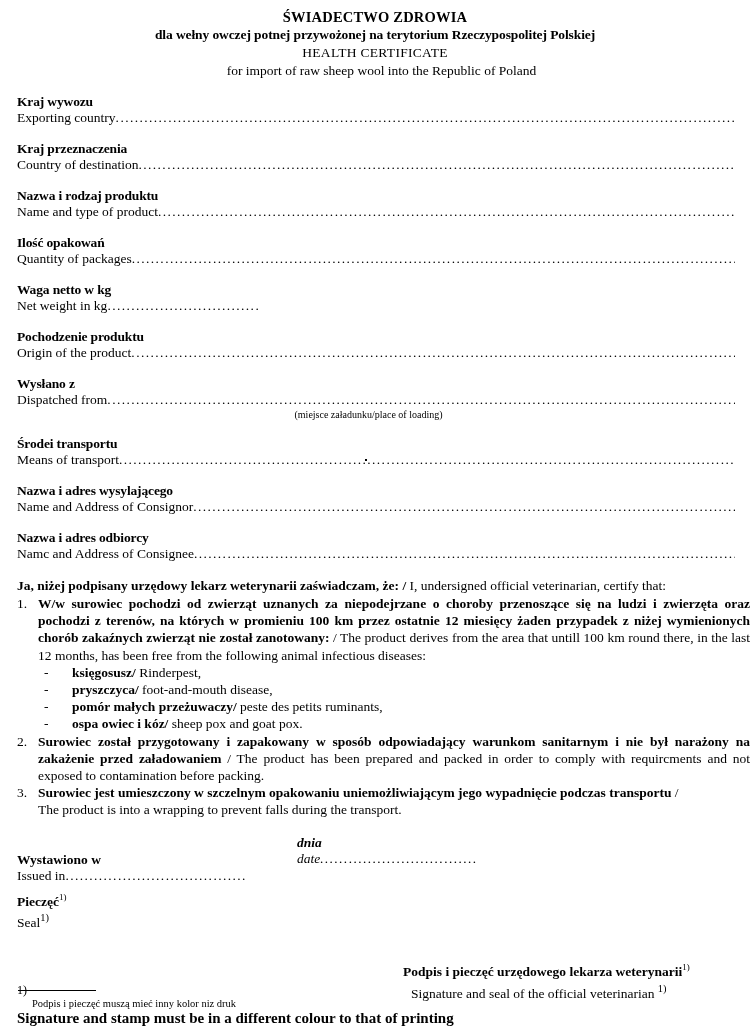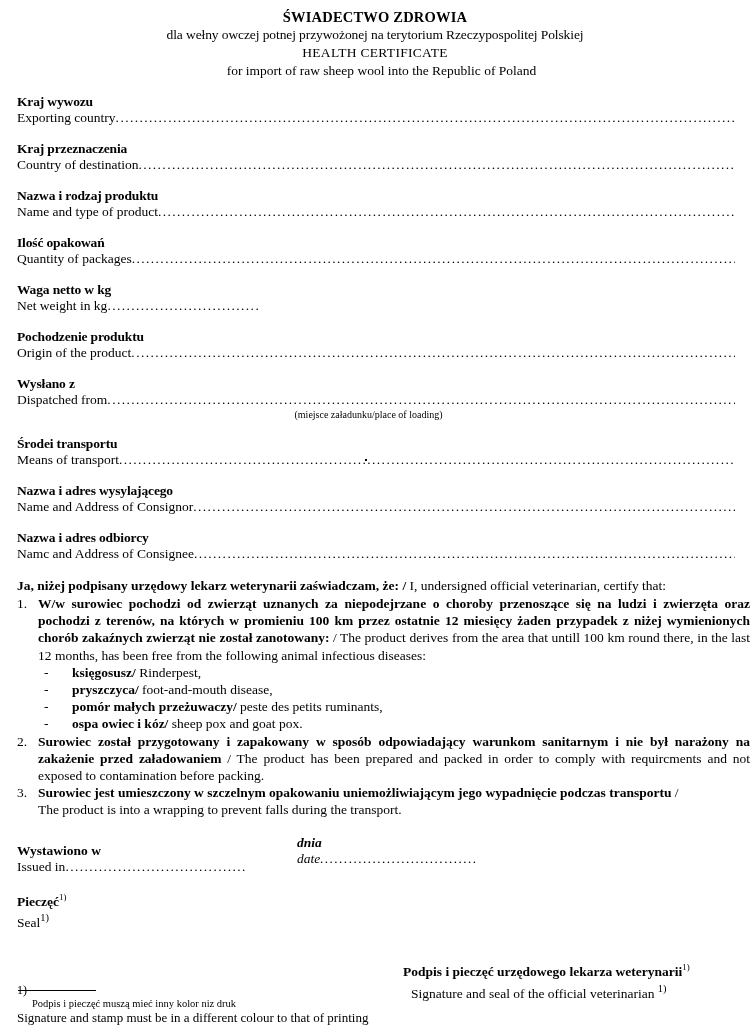--- a/index.html
+++ b/index.html
@@ -27,21 +27,21 @@
     padding-top: 9px;
     text-align: center;
   }
   .title-pl-main {
     font-weight: bold;
     font-size: 14.5px;
     letter-spacing: 0.2px;
     line-height: 17px;
   }
   .title-pl-sub {
-    font-weight: normal;
+    font-weight: bold;
     font-size: 13.5px;
     line-height: 18px;
     letter-spacing: -0.1px;
   }
   .title-en-main {
     font-size: 13.5px;
     line-height: 18px;
     letter-spacing: 0.3px;
   }
   .title-en-sub {
@@ -160,21 +160,21 @@
   
   .issued-block {
     margin-top: 16px;
     padding-left: 17px;
     position: relative;
     height: 38px;
   }
   .issued-col-a {
     position: absolute;
     left: 17px;
-    top: 8px;
+    top: 17px;
     width: 275px;
   }
   .issued-col-b {
     position: absolute;
     left: 297px;
     top: 0;
     width: 260px;
     font-style: italic;
   }
   .issued-pl {
@@ -250,22 +250,23 @@
     font-size: 12px;
     line-height: 13px;
     z-index: 2;
   }
   .footnote-pl {
     font-size: 10.5px;
     line-height: 14px;
     padding-left: 15px;
   }
   .footnote-en {
-    font-size: 13px;
+    font-size: 15px;
     line-height: 14px;
+    font-weight: bold;
   }
 </style>
 </head>
 <body>
 
 <div class="page">
 
   <div class="header">
     <div class="title-pl-main">ŚWIADECTWO ZDROWIA</div>
     <div class="title-pl-sub">dla wełny owczej potnej przywożonej na terytorium Rzeczypospolitej Polskiej</div>

